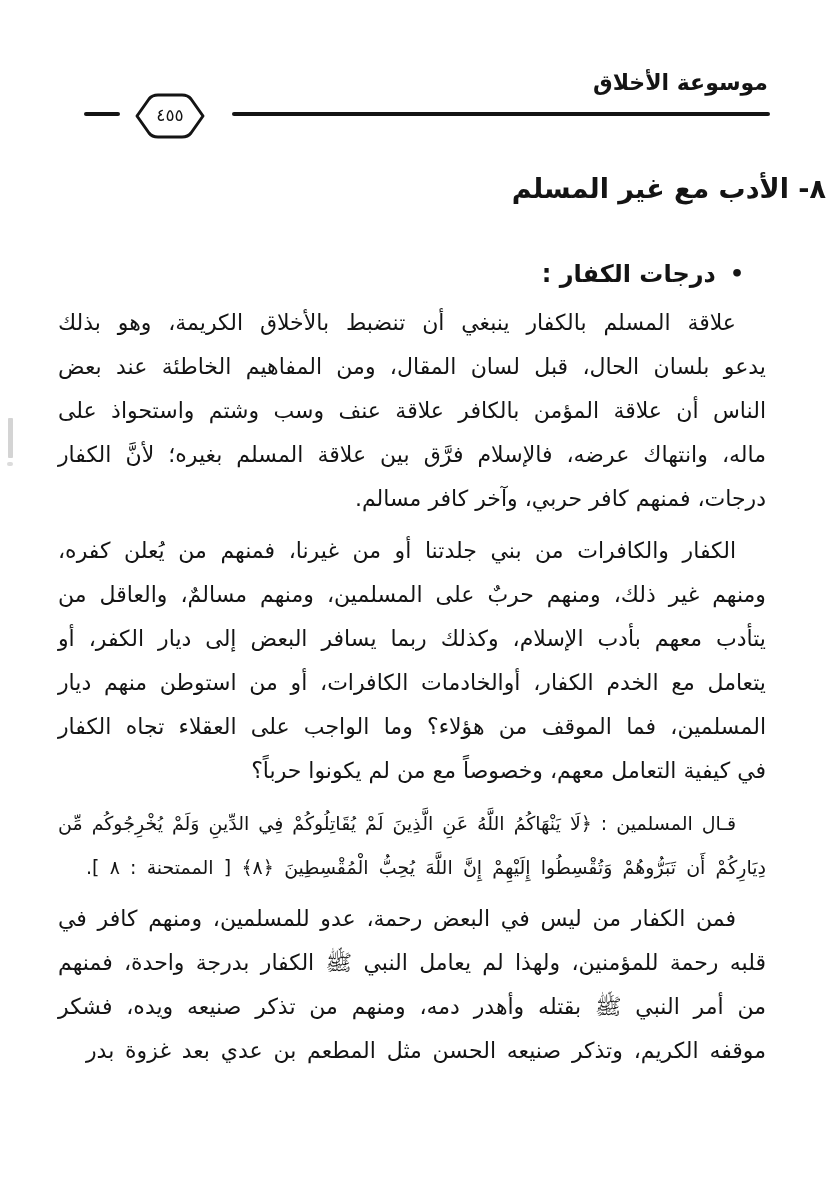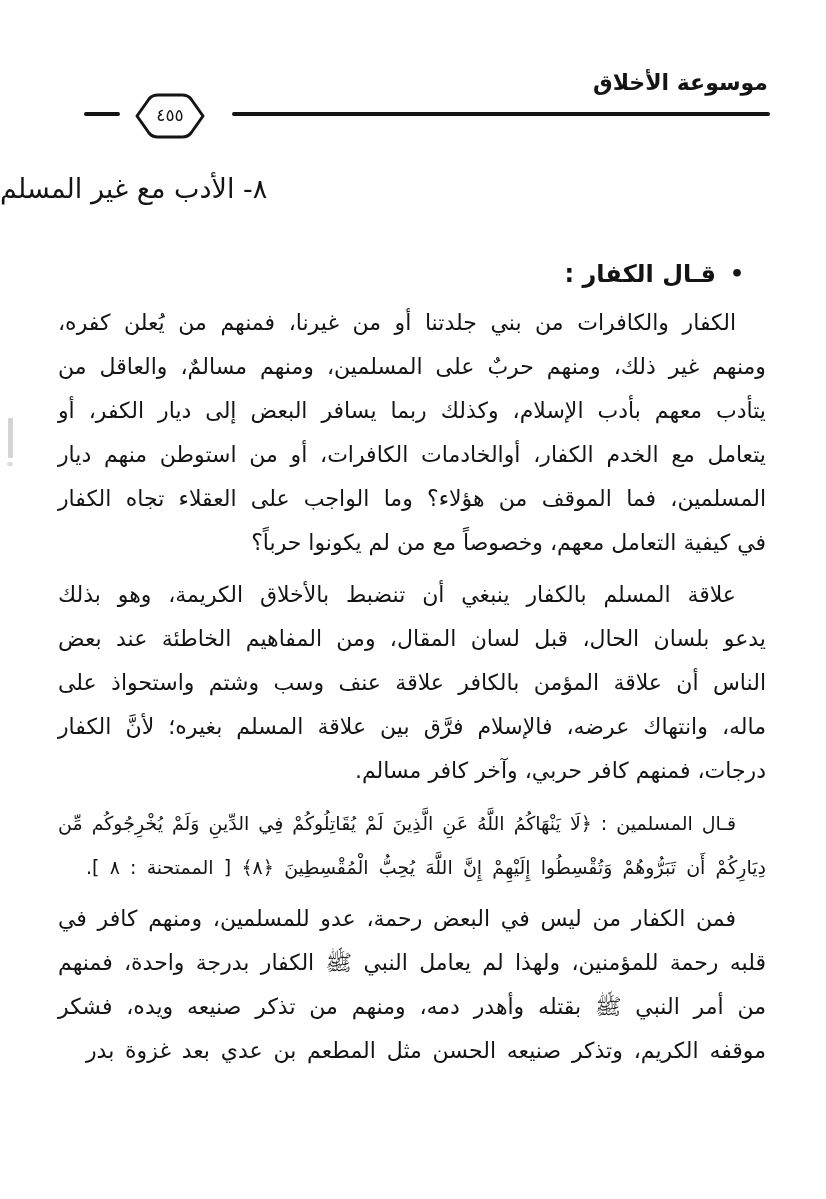--- a/index.html
+++ b/index.html
@@ -33,21 +33,21 @@
   .page-badge svg{position:absolute;inset:0;}
   .page-badge .num{
     position:absolute;inset:0;
     display:flex;align-items:center;justify-content:center;
     font-size:17px;font-weight:400;padding-bottom:2px;
   }
 
   
   .chapter-title{
     position:absolute;top:173px;left:0;right:0;
-    text-align:left;font-size:27px;font-weight:400;
+    text-align:right;font-size:27px;font-weight:700;
   }
 
   
   .section-heading{
     position:absolute;top:260px;right:82px;
     display:flex;align-items:center;gap:14px;
     font-size:24px;font-weight:700;
   }
   .section-heading .bullet{font-size:22px;line-height:1;}
 
@@ -90,38 +90,38 @@
     <svg viewBox="0 0 72 52">
       <path d="M 3 26 L 15 9 Q 18 5 24 5 L 48 5 Q 54 5 57 9 L 69 26 L 57 43 Q 54 47 48 47 L 24 47 Q 18 47 15 43 Z" fill="none" stroke="#141414" stroke-width="3" stroke-linejoin="round"></path>
     </svg>
     <div class="num">٤٥٥</div>
   </div>
 
   <div class="chapter-title">٨- الأدب مع غير المسلم</div>
 
   <div class="section-heading">
     <span class="bullet">•</span>
-    <span>قـال الكفار :</span>
+    <span>درجات الكفار :</span>
   </div>
 
   <div class="body-text">
+      <div class="para body">
+        <div class="line first">علاقة المسلم بالكفار ينبغي أن تنضبط بالأخلاق الكريمة، وهو بذلك</div>
+        <div class="line">يدعو بلسان الحال، قبل لسان المقال، ومن المفاهيم الخاطئة عند بعض</div>
+        <div class="line">الناس أن علاقة المؤمن بالكافر علاقة عنف وسب وشتم واستحواذ على</div>
+        <div class="line">ماله، وانتهاك عرضه، فالإسلام فرَّق بين علاقة المسلم بغيره؛ لأنَّ الكفار</div>
+        <div class="line last">درجات، فمنهم كافر حربي، وآخر كافر مسالم.</div>
+      </div>
       <div class="para body">
         <div class="line first">الكفار والكافرات من بني جلدتنا أو من غيرنا، فمنهم من يُعلن كفره،</div>
         <div class="line">ومنهم غير ذلك، ومنهم حربٌ على المسلمين، ومنهم مسالمٌ، والعاقل من</div>
         <div class="line">يتأدب معهم بأدب الإسلام، وكذلك ربما يسافر البعض إلى ديار الكفر، أو</div>
         <div class="line">يتعامل مع الخدم الكفار، أوالخادمات الكافرات، أو من استوطن منهم ديار</div>
         <div class="line">المسلمين، فما الموقف من هؤلاء؟ وما الواجب على العقلاء تجاه الكفار</div>
         <div class="line last">في كيفية التعامل معهم، وخصوصاً مع من لم يكونوا حرباً؟</div>
-      </div>
-      <div class="para body">
-        <div class="line first">علاقة المسلم بالكفار ينبغي أن تنضبط بالأخلاق الكريمة، وهو بذلك</div>
-        <div class="line">يدعو بلسان الحال، قبل لسان المقال، ومن المفاهيم الخاطئة عند بعض</div>
-        <div class="line">الناس أن علاقة المؤمن بالكافر علاقة عنف وسب وشتم واستحواذ على</div>
-        <div class="line">ماله، وانتهاك عرضه، فالإسلام فرَّق بين علاقة المسلم بغيره؛ لأنَّ الكفار</div>
-        <div class="line last">درجات، فمنهم كافر حربي، وآخر كافر مسالم.</div>
       </div>
       <div class="para verse">
         <div class="line first">قـال المسلمين : ﴿لَا يَنْهَاكُمُ اللَّهُ عَنِ الَّذِينَ لَمْ يُقَاتِلُوكُمْ فِي الدِّينِ وَلَمْ يُخْرِجُوكُم مِّن</div>
         <div class="line last full">دِيَارِكُمْ أَن تَبَرُّوهُمْ وَتُقْسِطُوا إِلَيْهِمْ إِنَّ اللَّهَ يُحِبُّ الْمُقْسِطِينَ ﴿٨﴾ [ الممتحنة : ٨ ].</div>
       </div>
       <div class="para body">
         <div class="line first">فمن الكفار من ليس في البعض رحمة، عدو للمسلمين، ومنهم كافر في</div>
         <div class="line">قلبه رحمة للمؤمنين، ولهذا لم يعامل النبي ﷺ الكفار بدرجة واحدة، فمنهم</div>
         <div class="line">من أمر النبي ﷺ بقتله وأهدر دمه، ومنهم من تذكر صنيعه ويده، فشكر</div>
         <div class="line last full">موقفه الكريم، وتذكر صنيعه الحسن مثل المطعم بن عدي بعد غزوة بدر</div>

